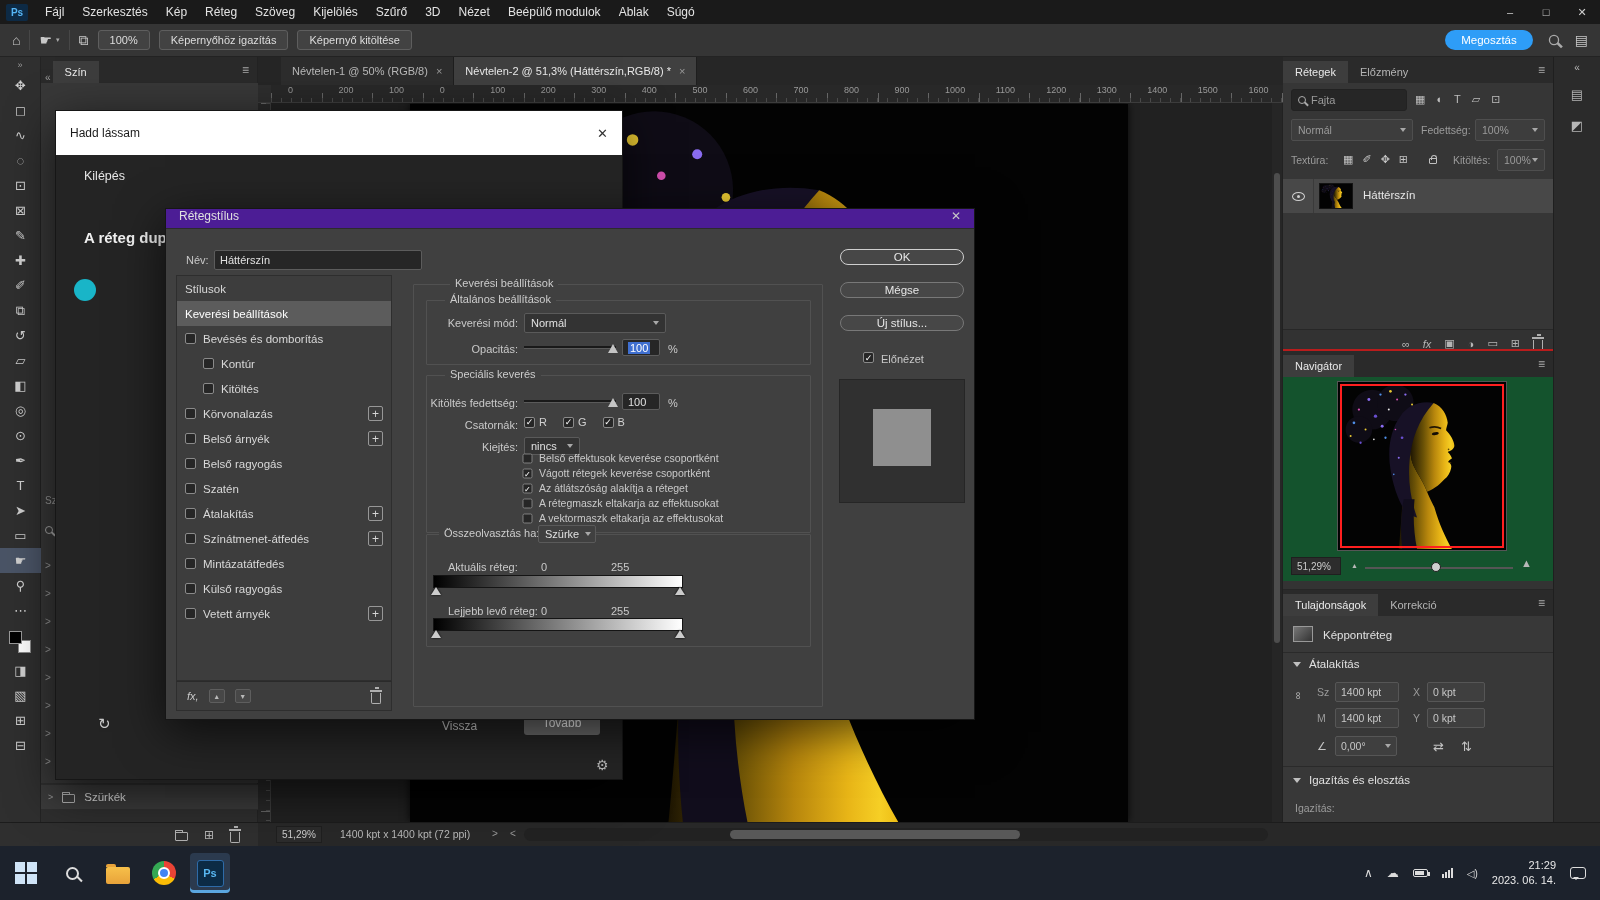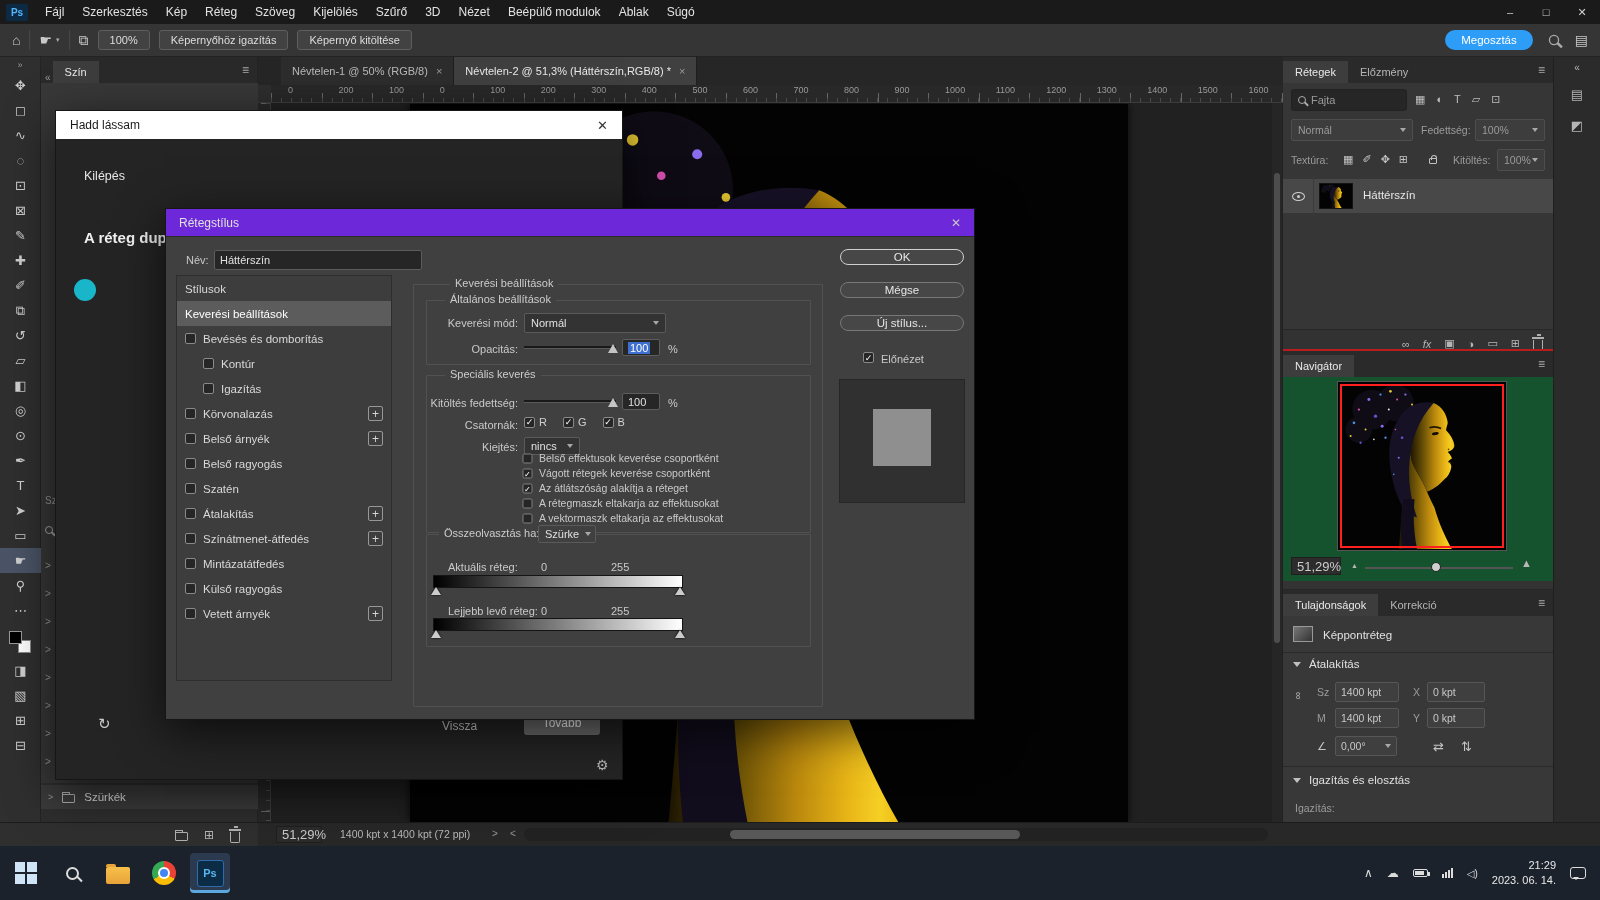--- a/index.html
+++ b/index.html
@@ -69,37 +69,37 @@
 .lrow{position:absolute;left:0;top:122px;width:270px;height:34px;background:#484848}
 .eye{position:absolute;left:9px;top:13px;width:13px;height:9px;border:1px solid #d0d0d0;border-radius:50%}
 .eye::after{content:"";position:absolute;left:4px;top:2px;width:3px;height:3px;border-radius:50%;background:#d0d0d0}
 .lthumb{position:absolute;left:36px;top:4px;width:34px;height:26px;border:1px solid #141414;background:#000}
 .pbar{position:absolute;left:0;width:270px;height:28px;background:#323232;border-top:1px solid #272727;display:flex;align-items:center;justify-content:flex-end;gap:13px;padding:0 10px;color:#b5b5b5;font-size:11px}
 .trash{display:inline-block;width:10px;height:11px;border:1px solid #b0b0b0;border-top:none;border-radius:0 0 2px 2px;position:relative;margin-top:4px}
 .trash::before{content:"";position:absolute;left:-2px;top:-3px;width:12px;height:2px;background:#b0b0b0}
 .trash::after{content:"";position:absolute;left:3px;top:-6px;width:4px;height:2px;background:#b0b0b0}
 .navthumb{position:absolute;left:54px;top:30px;width:170px;height:170px;background:#000;border:1px solid #555}
 .navproxy{position:absolute;inset:2px;border:2px solid #ff1f1f;z-index:2}
-.zoomfld{position:absolute;background:#2c2c2c;border:1px solid #1f1f1f;color:#ccc;font-size:13px;display:flex;align-items:center;padding:4px 5px}
+.zoomfld{position:absolute;background:#2c2c2c;border:1px solid #1f1f1f;color:#ccc;font-size:10px;display:flex;align-items:center;padding:4px 5px}
 .tri-down{display:inline-block;width:0;height:0;border-left:4px solid transparent;border-right:4px solid transparent;border-top:5px solid #c0c0c0}
 .pfield{position:absolute;background:#3f3f3f;border:1px solid #565656;border-radius:2px;color:#c8c8c8;font-size:10.5px;display:flex;align-items:center;padding:0 5px}
 .divider{position:absolute;left:0;width:270px;height:1px;background:#2a2a2a}
 .rs{position:absolute;left:1553px;top:57px;width:47px;height:765px;background:#2b2b2b;border-left:1px solid #1f1f1f;z-index:4;text-align:center;color:#b5b5b5}
 
 .sb{position:absolute;left:0;top:822px;width:1600px;height:24px;background:#282828;border-top:1px solid #1c1c1c;z-index:5}
 .sb .lpart{position:absolute;left:0;top:0;width:258px;height:24px;background:#2f2f2f;display:flex;align-items:center;justify-content:flex-end;gap:16px;padding-right:18px;color:#b5b5b5}
 .hscroll{position:absolute;left:524px;top:5px;width:744px;height:13px;background:#222;border-radius:7px}
 .hscroll .th{position:absolute;left:206px;top:2px;width:290px;height:9px;background:#585858;border-radius:5px}
 
 .dlg{position:absolute;background:#404040;border:1px solid #161616;box-shadow:0 12px 44px rgba(0,0,0,.65)}
 .dlg1{left:55px;top:110px;width:568px;height:670px;background:#242424;z-index:30}
-.dlg1 .tbar{height:28px;background:#fff;display:flex;align-items:center;padding:10px 14px;font-size:12px;color:#1a1a1a}
+.dlg1 .tbar{height:44px;background:#fff;display:flex;align-items:center;padding:10px 14px;font-size:12px;color:#1a1a1a}
 .dlg1 .tbar .x{margin-left:auto;color:#333;font-size:13px}
 .dlg2{left:165px;top:208px;width:810px;height:512px;z-index:40}
-.dlg2 .tbar{height:28px;background:#6d28d9;border-bottom:1px solid #2c2c2c;display:flex;align-items:center;padding:0 13px;font-size:12px;color:#e0e0e0}
+.dlg2 .tbar{height:20px;background:#4c1d95;border-bottom:1px solid #2c2c2c;display:flex;padding:0 13px;font-size:12px;color:#e0e0e0}
 .dlg2 .tbar .x{margin-left:auto;color:#c8c8c8;font-size:12px}
 .lbl{position:absolute;font-size:11px;color:#c9c9c9;white-space:nowrap}
 .rgt{text-align:right}
 .fld{position:absolute;background:#262626;border:1px solid #5c5c5c;border-radius:2px;color:#e0e0e0;font-size:11px;display:flex;align-items:center;padding:0 5px}
 .hl{background:#3f6fd0;color:#fff;padding:0 2px}
 .dd{position:absolute;background:#333;border:1px solid #5a5a5a;border-radius:2px;color:#e0e0e0;font-size:11px;display:flex;align-items:center;padding:0 6px;gap:6px}
 .cb{display:inline-flex;width:11px;height:11px;border:1px solid #8a8a8a;background:#262626;border-radius:2px;align-items:center;justify-content:center;font-size:9px;color:#fff;flex:none}
 .cb.on::after{content:"✓"}
 .fieldset{position:absolute;border:1px solid #515151;border-radius:1px}
 .legend{position:absolute;top:-8px;background:#404040;padding:0 5px;font-size:11px;color:#ccc;white-space:nowrap}
@@ -581,21 +581,21 @@
         </div>
 
         <div class="ls-item ind">
           <span class="cb"></span>
           <span>Kontúr</span>
 
         </div>
 
         <div class="ls-item ind">
           <span class="cb"></span>
-          <span>Igazítás</span>
+          <span>Kitöltés</span>
 
         </div>
 
         <div class="ls-item">
           <span class="cb"></span>
           <span>Körvonalazás</span>
           <span class="plusbox"></span>
         </div>
 
         <div class="ls-item">
@@ -639,20 +639,27 @@
           <span>Külső ragyogás</span>
 
         </div>
 
         <div class="ls-item">
           <span class="cb"></span>
           <span>Vetett árnyék</span>
           <span class="plusbox"></span>
         </div>
       </div>
+    <div class="ls-foot">
+      <span style="font-style:italic;color:#c9c9c9">fx,</span>
+      <span class="arrbtn">▲</span>
+      <span class="arrbtn">▼</span>
+      <span style="flex:1"></span>
+      <span class="trash"></span>
+    </div>
 
     <div class="fieldset" style="left:247px;top:75px;width:410px;height:423px">
       <span class="legend" style="left:36px">Keverési beállítások</span>
     </div>
     <div class="fieldset" style="left:260px;top:166px;width:385px;height:158px">
       <span class="legend" style="left:18px">Speciális keverés</span>
     </div>
     <div class="fieldset" style="left:260px;top:91px;width:385px;height:65px">
       <span class="legend" style="left:18px">Általános beállítások</span>
     </div>

